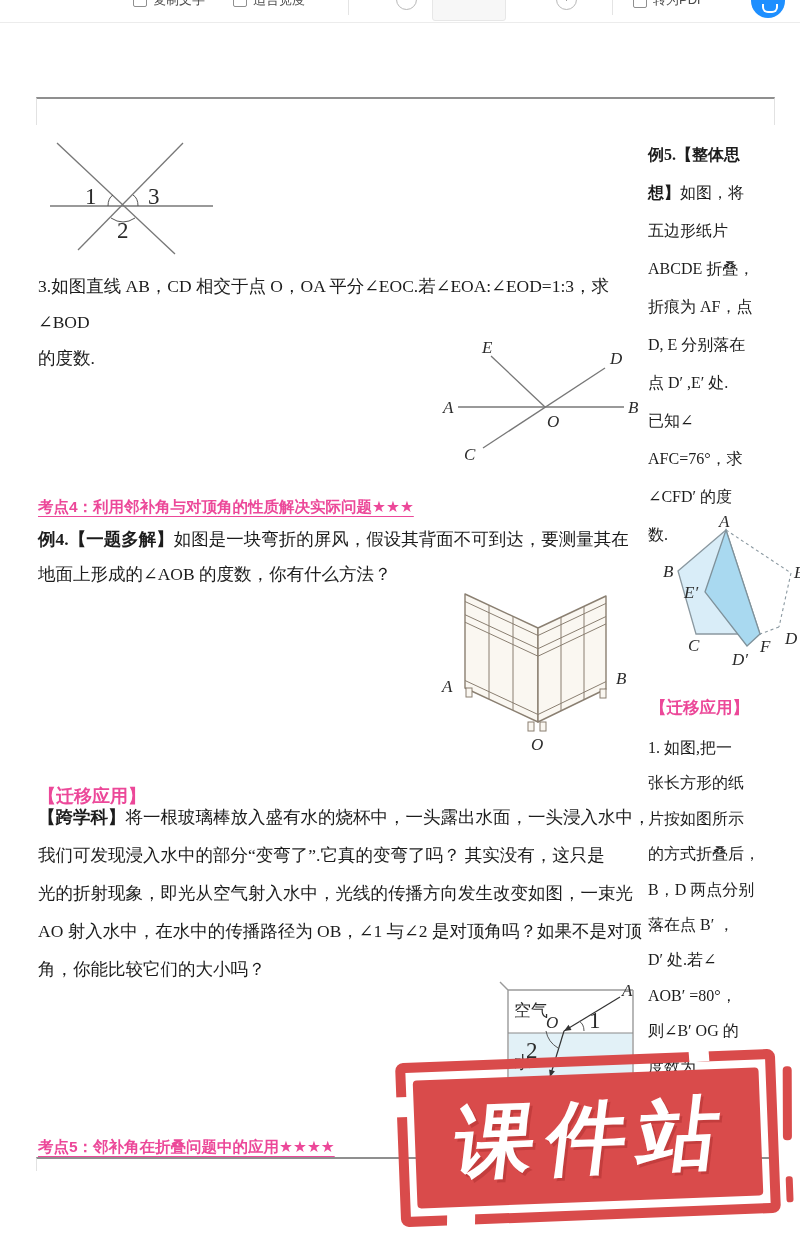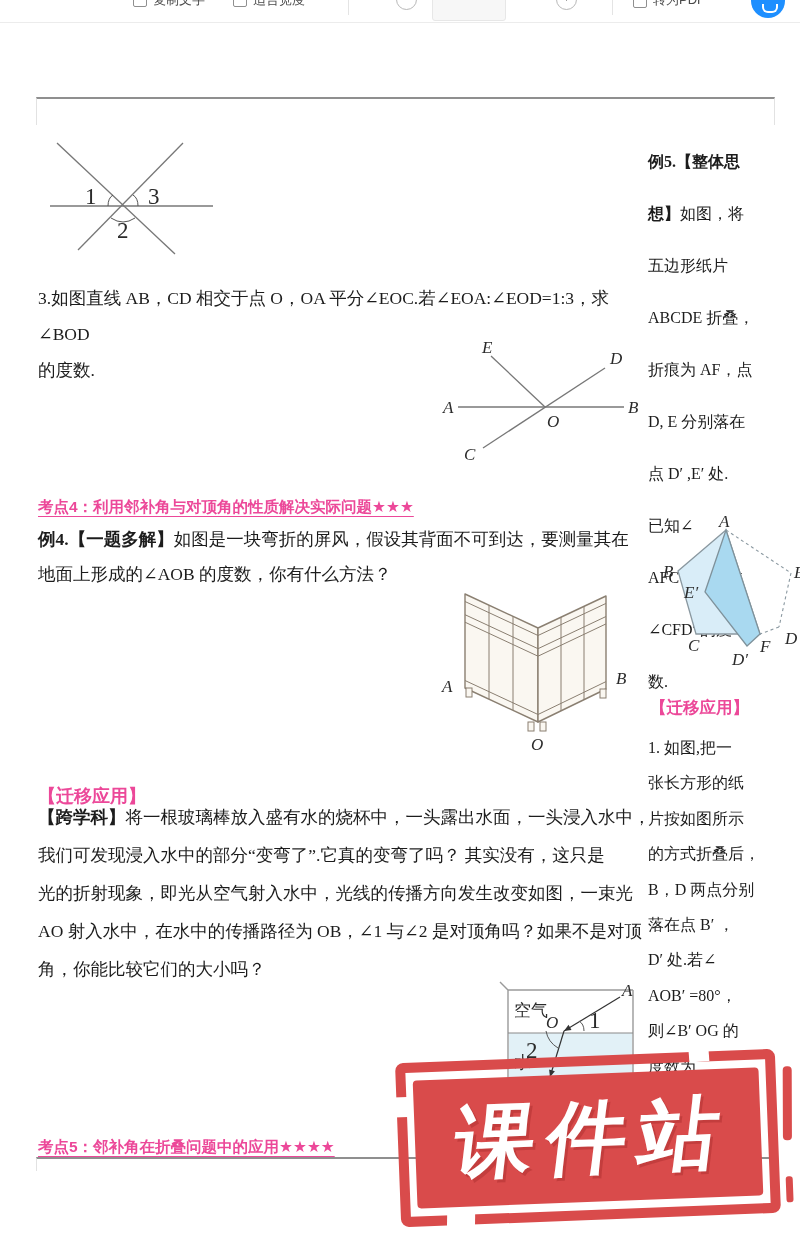--- a/index.html
+++ b/index.html
@@ -30,27 +30,27 @@
   .rule-top{position:absolute;left:36px;top:97px;width:737px;height:26px;
     border-top:2px solid #8f8f8f;border-left:1px solid #e2e2e2;border-right:1px solid #e2e2e2;}
   .rule-bottom{position:absolute;left:36px;top:1157px;width:737px;height:12px;
     border-top:2px solid #8f8f8f;border-left:1px solid #e2e2e2;border-right:1px solid #e2e2e2;z-index:2;}
   
   .para{position:absolute;white-space:pre-line;font-size:17.5px;line-height:36px;color:#1c1c1c;}
   .b{font-weight:bold;}
   .sec-title{position:absolute;font-family:"Liberation Sans","DejaVu Sans",sans-serif;
     font-weight:bold;font-size:15.5px;color:#ec4899;text-decoration:underline;text-underline-offset:4px;}
   .transfer{position:absolute;font-weight:bold;font-size:18px;color:#ec4899;}
-  #p3{left:38px;top:262px;width:618px;}
+  #p3{left:38px;top:250px;width:618px;}
   #sec4{left:38px;top:481px;}
   #ex4{left:38px;top:504px;width:618px;line-height:35px;}
   #transfer-main{left:38px;top:766px;}
   #cross{left:38px;top:780px;width:622px;line-height:38px;}
   #sec5{left:38px;top:1121px;}
-  .side{position:absolute;left:648px;width:140px;white-space:pre-line;font-size:16px;line-height:52px;}
+  .side{position:absolute;left:648px;width:140px;white-space:pre-line;font-size:16px;line-height:38px;}
   #ex5{top:120px;}
   #transfer-side{left:650px;top:680px;font-size:16.5px;}
   #sideq1{top:714px;line-height:35.4px;}
   
   .fig{position:absolute;}
   .flabel{font-family:"Liberation Serif","DejaVu Serif",serif;font-style:italic;font-size:17px;fill:#2b2b2b;}
   .fnum{font-family:"Liberation Serif","DejaVu Serif",serif;font-size:23px;fill:#2b2b2b;}
   .fcjk{font-family:"Liberation Serif","DejaVu Serif",serif;font-size:17px;fill:#2b2b2b;}
   .thin{stroke:#777;stroke-width:1.3;fill:none;}
   .arcline{stroke:#555;stroke-width:1;fill:none;}

